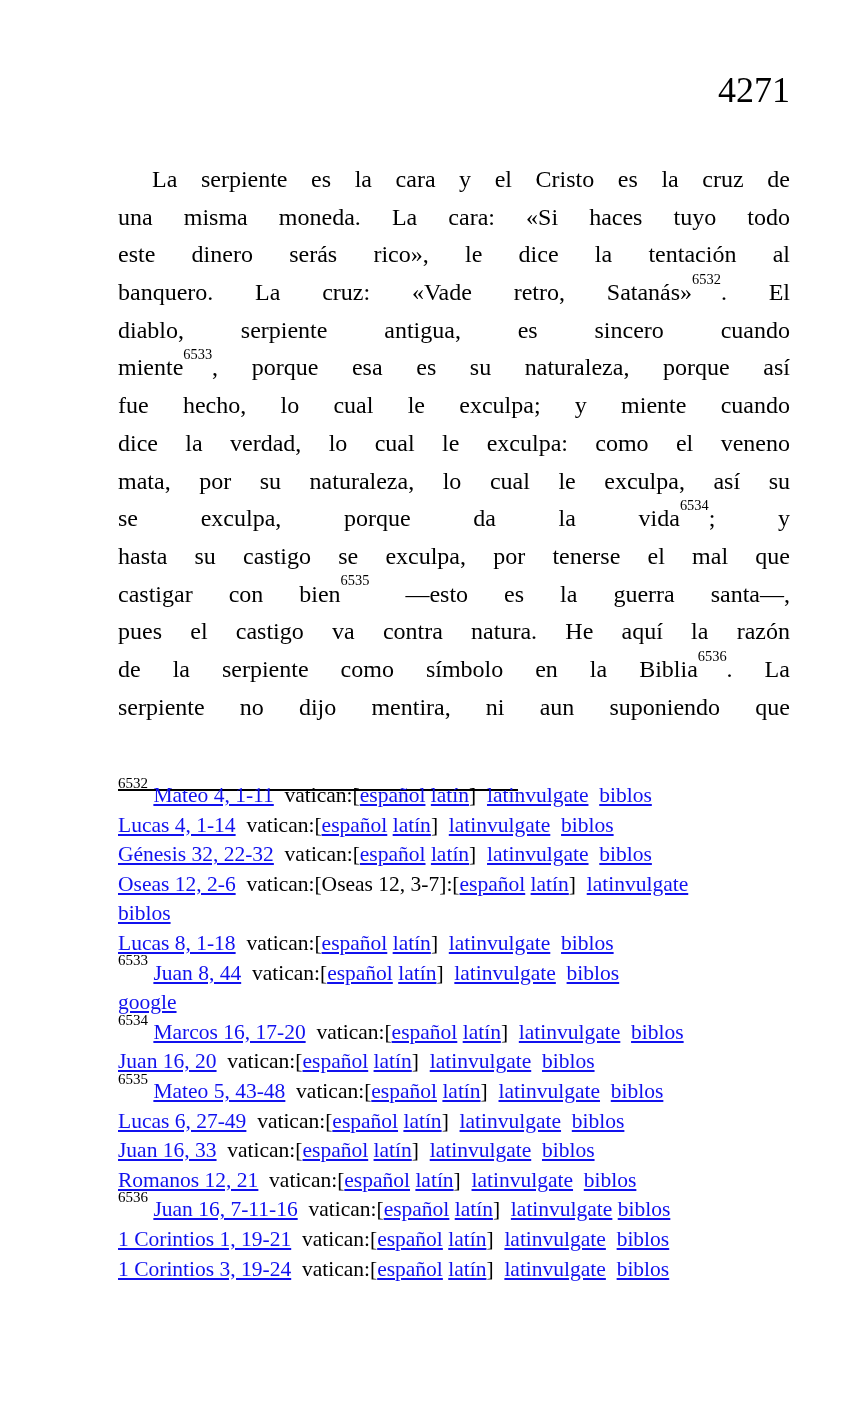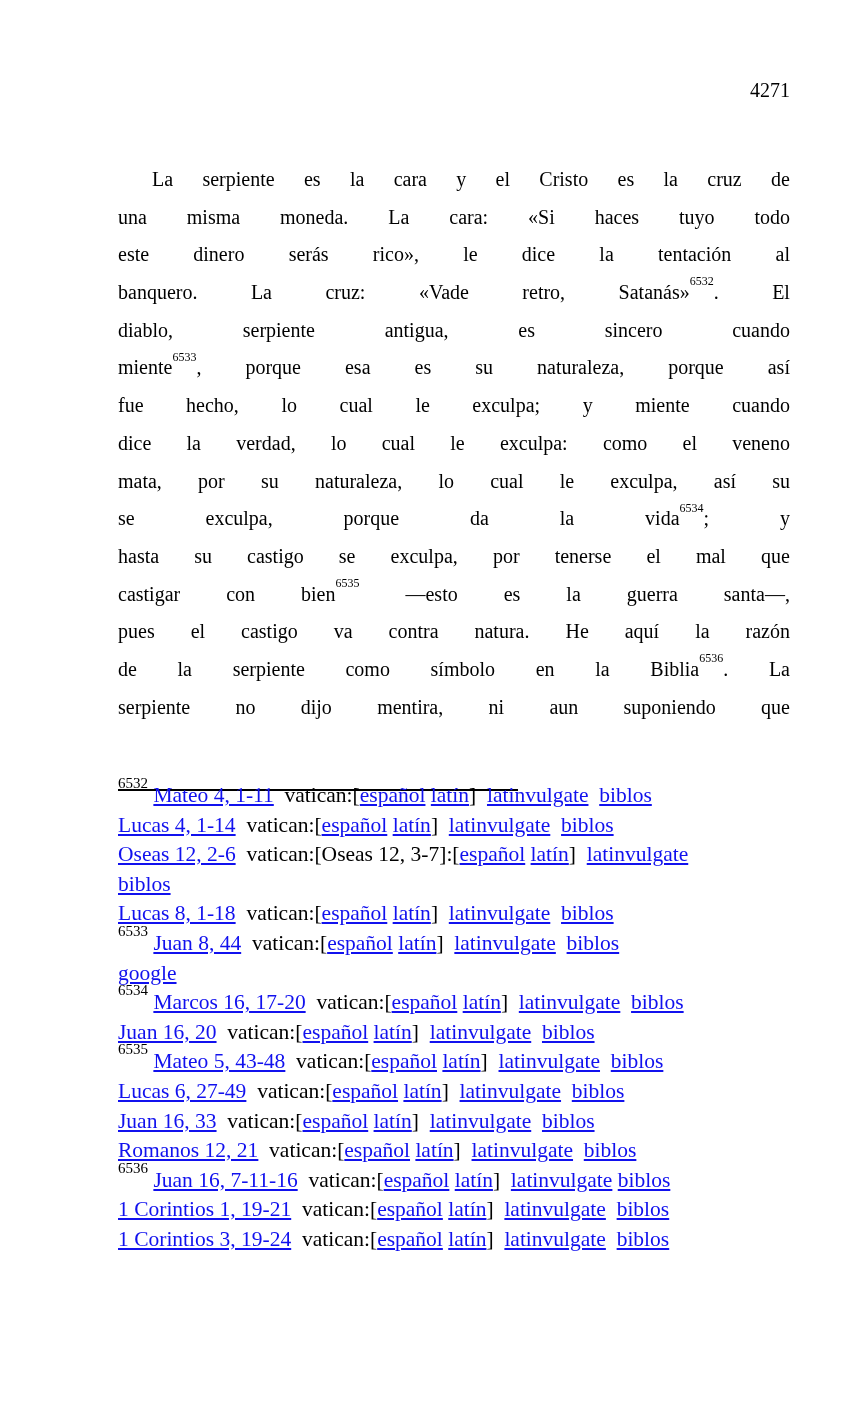--- a/index.html
+++ b/index.html
@@ -11,29 +11,29 @@
     font-family: "Liberation Serif", serif;
     color: #000000;
     overflow: hidden;
   }
   .page-number {
     position: absolute;
     top: 76px;
     left: 118px;
     width: 672px;
     text-align: right;
-    font-size: 20px;
+    font-size: 36px;
     line-height: 28px;
   }
   .body-text {
     position: absolute;
     top: 161px;
     left: 118px;
     width: 672px;
-    font-size: 20px;
+    font-size: 24px;
   }
   .bline {
     display: flex;
     justify-content: space-between;
     height: 37.7px;
     line-height: 37.7px;
     white-space: pre;
   }
   .bline.indent { padding-left: 34px; }
   .bline .w { flex: 0 0 auto; }
@@ -93,20 +93,21 @@
       <div class="bline"><span class="w">hasta</span><span class="w">su</span><span class="w">castigo</span><span class="w">se</span><span class="w">exculpa,</span><span class="w">por</span><span class="w">tenerse</span><span class="w">el</span><span class="w">mal</span><span class="w">que</span></div>
       <div class="bline"><span class="w">castigar</span><span class="w">con</span><span class="w">bien<sup>6535</sup></span><span class="w">—esto</span><span class="w">es</span><span class="w">la</span><span class="w">guerra</span><span class="w">santa—,</span></div>
       <div class="bline"><span class="w">pues</span><span class="w">el</span><span class="w">castigo</span><span class="w">va</span><span class="w">contra</span><span class="w">natura.</span><span class="w">He</span><span class="w">aquí</span><span class="w">la</span><span class="w">razón</span></div>
       <div class="bline"><span class="w">de</span><span class="w">la</span><span class="w">serpiente</span><span class="w">como</span><span class="w">símbolo</span><span class="w">en</span><span class="w">la</span><span class="w">Biblia<sup>6536</sup>.</span><span class="w">La</span></div>
       <div class="bline"><span class="w">serpiente</span><span class="w">no</span><span class="w">dijo</span><span class="w">mentira,</span><span class="w">ni</span><span class="w">aun</span><span class="w">suponiendo</span><span class="w">que</span></div>
     </div>
   <div class="fn-separator"></div>
   <div class="footnotes">
       <div class="fline"><sup>6532</sup> <a class="lnk">Mateo 4, 1-11</a>  vatican:[<a class="lnk">español</a> <a class="lnk">latín</a>]  <a class="lnk">latinvulgate</a>  <a class="lnk">biblos</a></div>
       <div class="fline"><a class="lnk">Lucas 4, 1-14</a>  vatican:[<a class="lnk">español</a> <a class="lnk">latín</a>]  <a class="lnk">latinvulgate</a>  <a class="lnk">biblos</a></div>
+      <div class="fline"><a class="lnk">Génesis 32, 22-32</a>  vatican:[<a class="lnk">español</a> <a class="lnk">latín</a>]  <a class="lnk">latinvulgate</a>  <a class="lnk">biblos</a></div>
       <div class="fline"><a class="lnk">Oseas 12, 2-6</a>  vatican:[Oseas 12, 3-7]:[<a class="lnk">español</a> <a class="lnk">latín</a>]  <a class="lnk">latinvulgate</a></div>
       <div class="fline"><a class="lnk">biblos</a></div>
       <div class="fline"><a class="lnk">Lucas 8, 1-18</a>  vatican:[<a class="lnk">español</a> <a class="lnk">latín</a>]  <a class="lnk">latinvulgate</a>  <a class="lnk">biblos</a></div>
       <div class="fline"><sup>6533</sup> <a class="lnk">Juan 8, 44</a>  vatican:[<a class="lnk">español</a> <a class="lnk">latín</a>]  <a class="lnk">latinvulgate</a>  <a class="lnk">biblos</a></div>
       <div class="fline"><a class="lnk">google</a></div>
       <div class="fline"><sup>6534</sup> <a class="lnk">Marcos 16, 17-20</a>  vatican:[<a class="lnk">español</a> <a class="lnk">latín</a>]  <a class="lnk">latinvulgate</a>  <a class="lnk">biblos</a></div>
       <div class="fline"><a class="lnk">Juan 16, 20</a>  vatican:[<a class="lnk">español</a> <a class="lnk">latín</a>]  <a class="lnk">latinvulgate</a>  <a class="lnk">biblos</a></div>
       <div class="fline"><sup>6535</sup> <a class="lnk">Mateo 5, 43-48</a>  vatican:[<a class="lnk">español</a> <a class="lnk">latín</a>]  <a class="lnk">latinvulgate</a>  <a class="lnk">biblos</a></div>
       <div class="fline"><a class="lnk">Lucas 6, 27-49</a>  vatican:[<a class="lnk">español</a> <a class="lnk">latín</a>]  <a class="lnk">latinvulgate</a>  <a class="lnk">biblos</a></div>
       <div class="fline"><a class="lnk">Juan 16, 33</a>  vatican:[<a class="lnk">español</a> <a class="lnk">latín</a>]  <a class="lnk">latinvulgate</a>  <a class="lnk">biblos</a></div>

